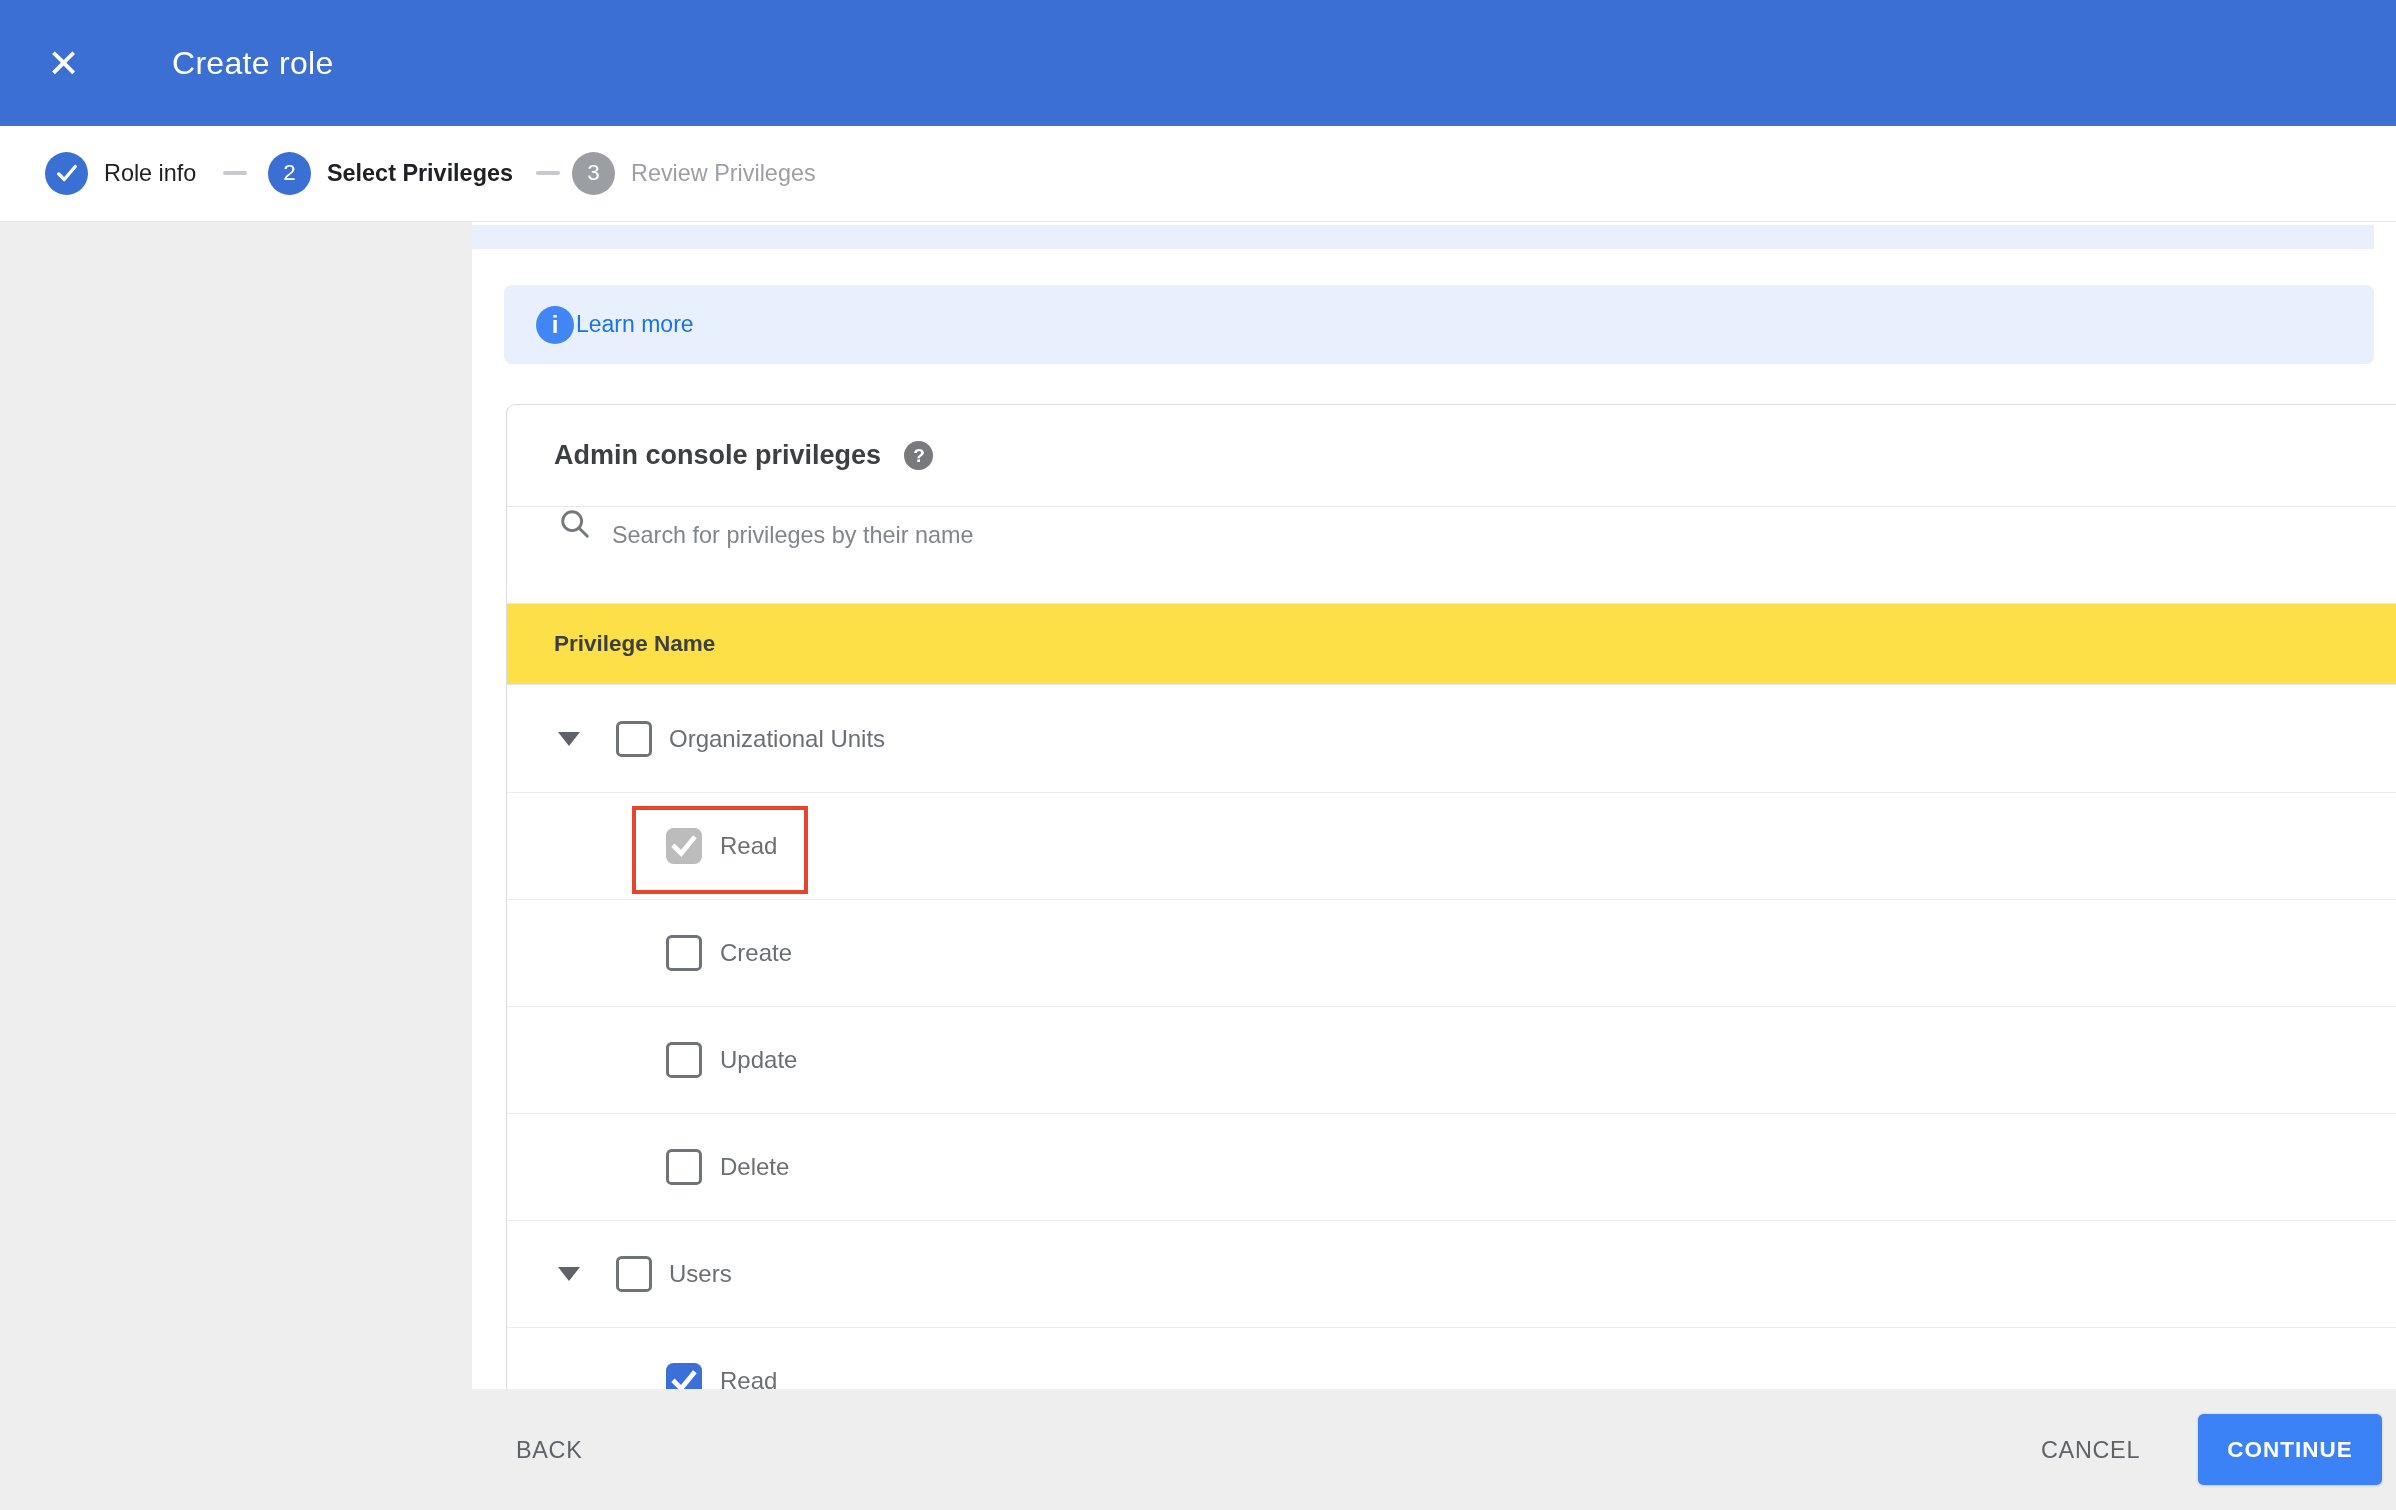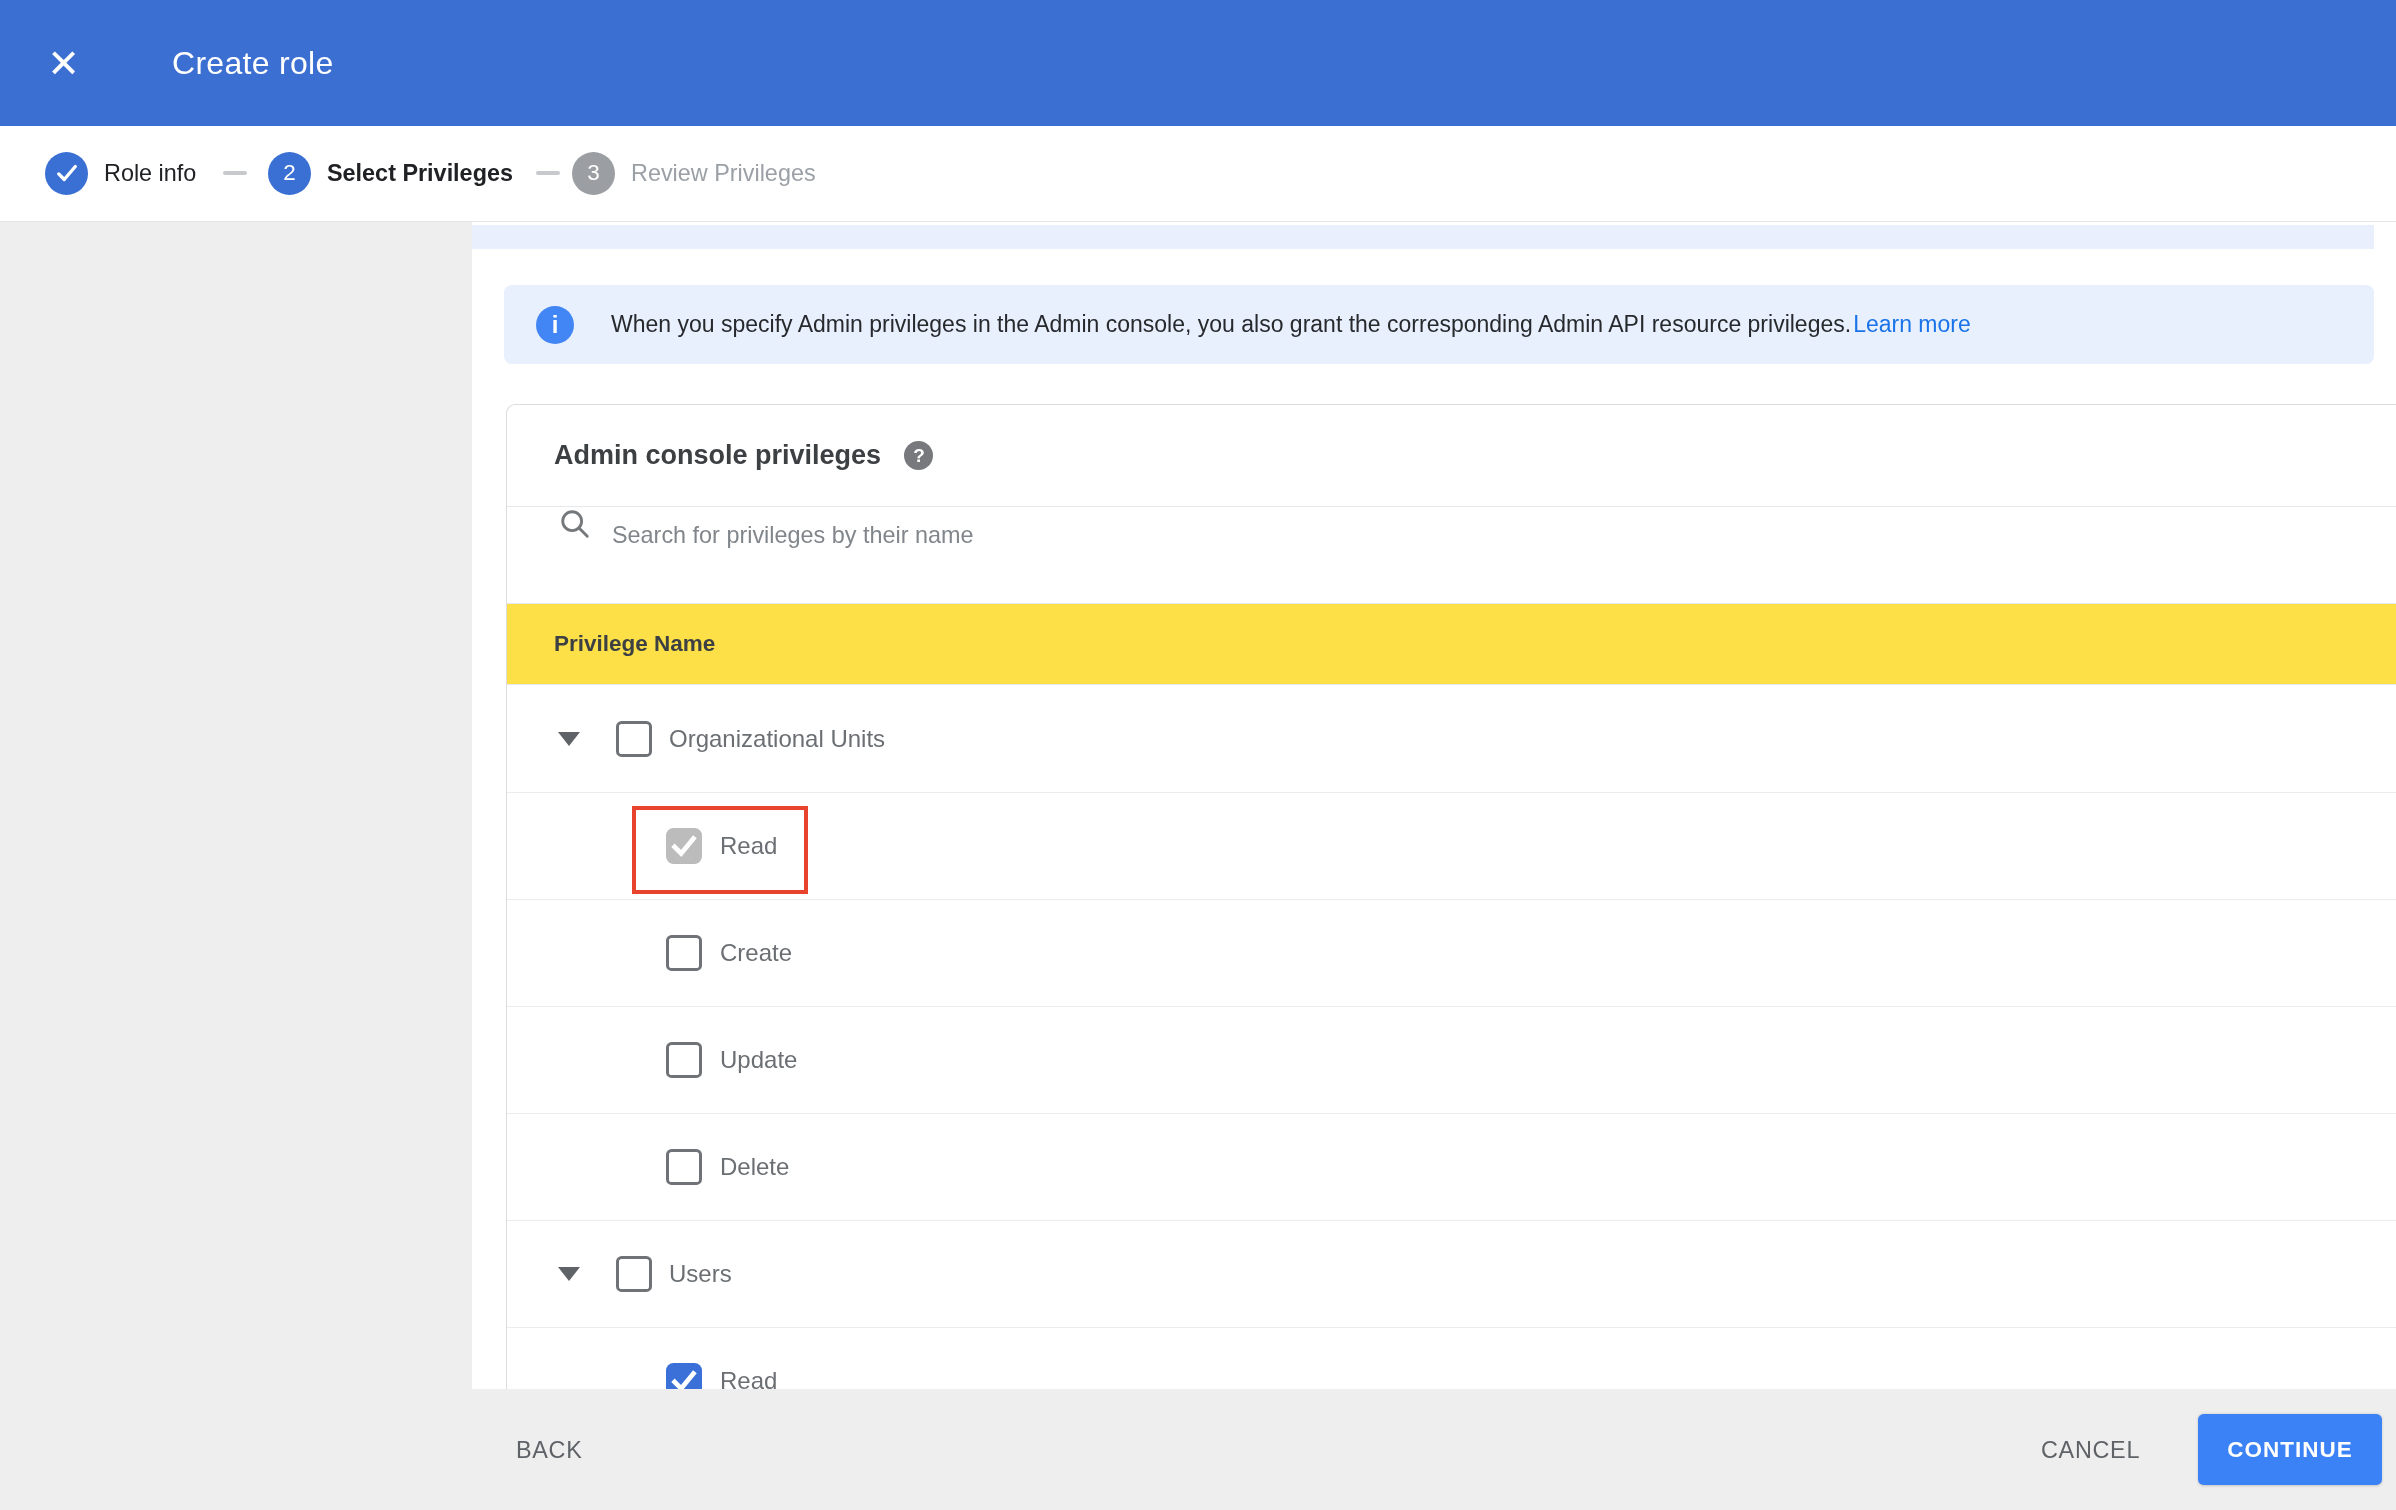--- a/index.html
+++ b/index.html
@@ -154,21 +154,20 @@
       <div class="step-label muted">Review Privileges</div>
     </div>
   </div>
 
   <div class="left-strip"></div>
 
   <div class="scroll-sliver"></div>
 
   <div class="banner">
     <div class="info-i">i</div>
-    <div class="banner-text">When you specify Admin privileges in the Admin console, you also grant the corresponding Admin API resource privileges.</div>
     <div class="banner-link">Learn more</div>
   </div>
 
   <div class="card">
 
     <div class="card-head">
       <div class="card-title">Admin console privileges</div>
       <div class="help-badge">?</div>
     </div>
 

